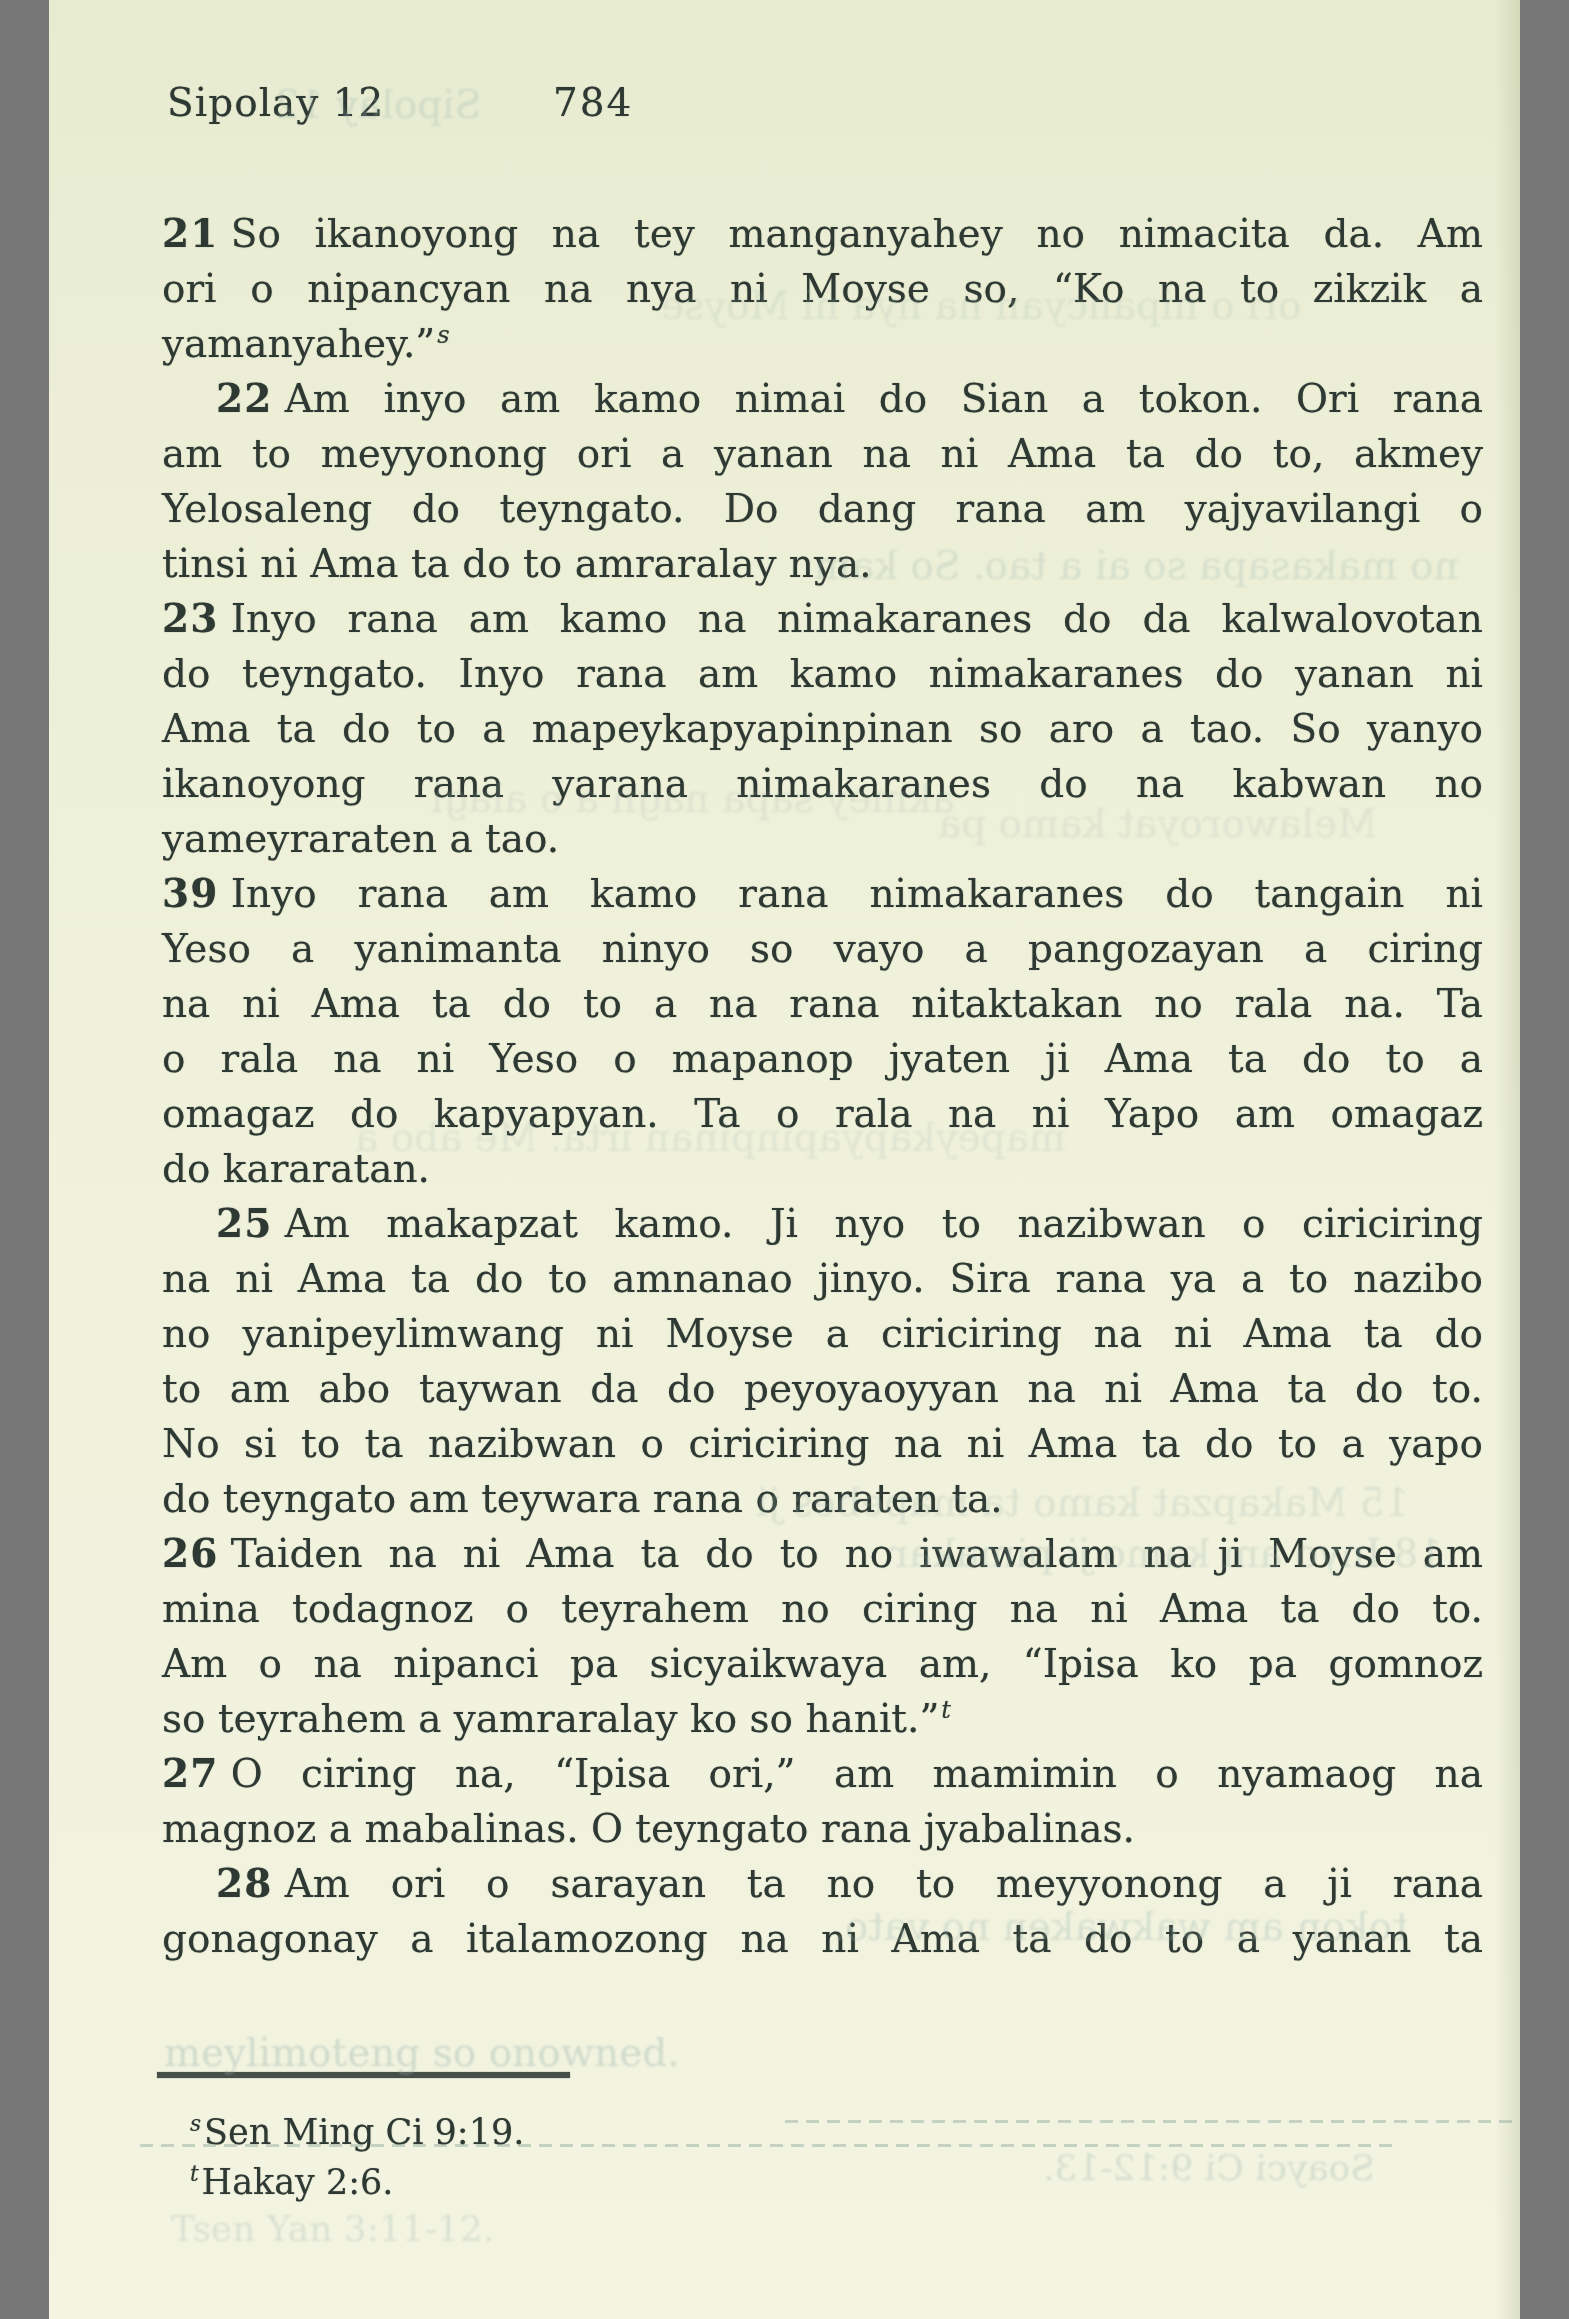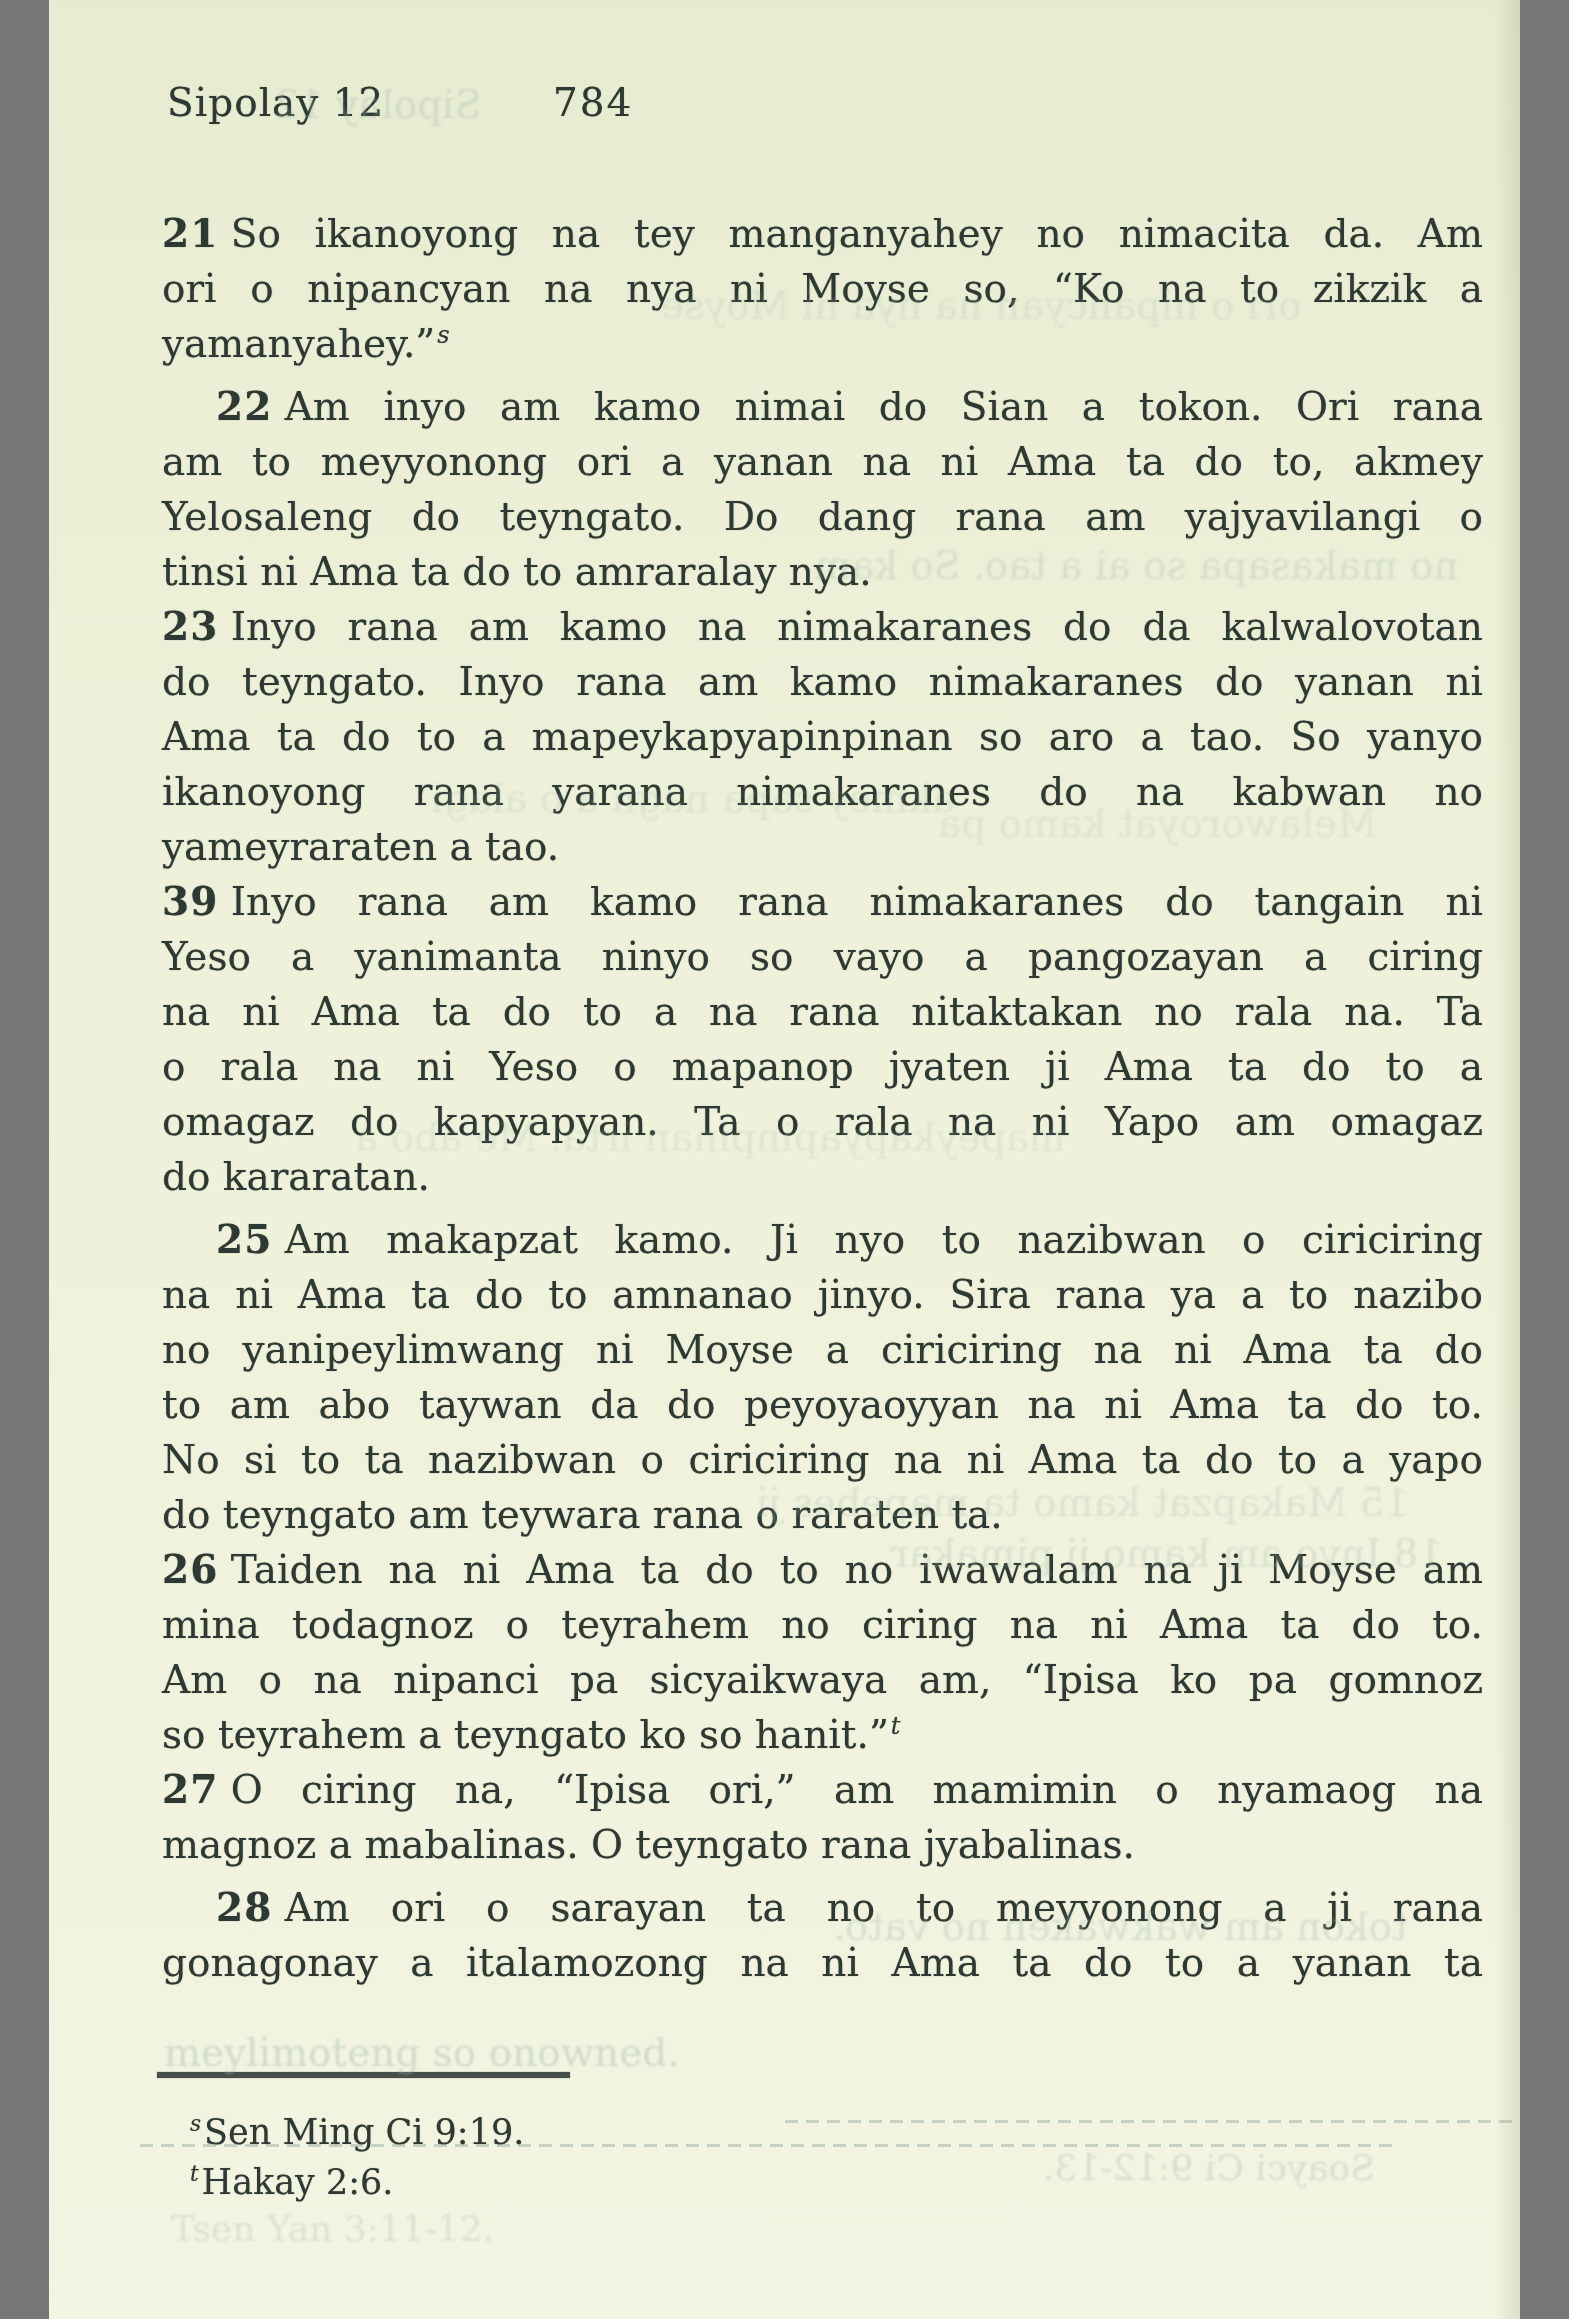--- a/index.html
+++ b/index.html
@@ -29,21 +29,21 @@
     text-shadow:0 0 1px rgba(46,57,51,0.55);
     text-align:center;
   }
   .verse-lines{
     position:absolute;top:206px;left:113px;width:1321px;
     font-size:39px;line-height:55px;
     text-shadow:0 0 1.1px rgba(46,57,51,0.5);
   }
   .line{white-space:nowrap;}
   .line.just{white-space:normal;text-align:justify;text-align-last:justify;}
-  .line.indent{padding-left:54px;margin-top:8px;}
+  .line.indent{padding-left:54px;}
   .line.indent.just{padding-left:0;text-indent:54px;}
   .vnum{font-weight:bold;margin-right:12.4px;letter-spacing:1px;}
   sup.fnmark{font-style:italic;font-size:62%;line-height:0;vertical-align:super;margin-left:1.9px;}
   .footnote-rule{
     position:absolute;top:2072px;left:108px;width:413px;height:5.7px;
     background:rgba(45,56,50,0.88);
     box-shadow:0 0 1px rgba(45,56,50,0.6);
   }
   .footnotes{
     position:absolute;top:2107px;left:113px;width:1319px;
@@ -94,21 +94,21 @@
       <div class="line"><span>do kararatan.</span></div>
       <div class="line indent just"><span class="vnum">25</span><span>Am makapzat kamo. Ji nyo to nazibwan o ciriciring</span></div>
       <div class="line just"><span>na ni Ama ta do to amnanao jinyo. Sira rana ya a to nazibo</span></div>
       <div class="line just"><span>no yanipeylimwang ni Moyse a ciriciring na ni Ama ta do</span></div>
       <div class="line just"><span>to am abo taywan da do peyoyaoyyan na ni Ama ta do to.</span></div>
       <div class="line just"><span>No si to ta nazibwan o ciriciring na ni Ama ta do to a yapo</span></div>
       <div class="line"><span>do teyngato am teywara rana o raraten ta.</span></div>
       <div class="line just"><span class="vnum">26</span><span>Taiden na ni Ama ta do to no iwawalam na ji Moyse am</span></div>
       <div class="line just"><span>mina todagnoz o teyrahem no ciring na ni Ama ta do to.</span></div>
       <div class="line just"><span>Am o na nipanci pa sicyaikwaya am, “Ipisa ko pa gomnoz</span></div>
-      <div class="line"><span>so teyrahem a teyngato ko so hanit.”</span><sup class="fnmark">t</sup></div>
+      <div class="line"><span>so teyrahem a yamraralay ko so hanit.”</span><sup class="fnmark">t</sup></div>
       <div class="line just"><span class="vnum">27</span><span>O ciring na, “Ipisa ori,” am mamimin o nyamaog na</span></div>
       <div class="line"><span>magnoz a mabalinas. O teyngato rana jyabalinas.</span></div>
       <div class="line indent just"><span class="vnum">28</span><span>Am ori o sarayan ta no to meyyonong a ji rana</span></div>
       <div class="line just"><span>gonagonay a italamozong na ni Ama ta do to a yanan ta</span></div>
     </div>
 
   <div class="footnote-rule"></div>
 
   <div class="footnotes">
       <div><sup>s</sup><span>Sen Ming Ci 9:19.</span></div>

